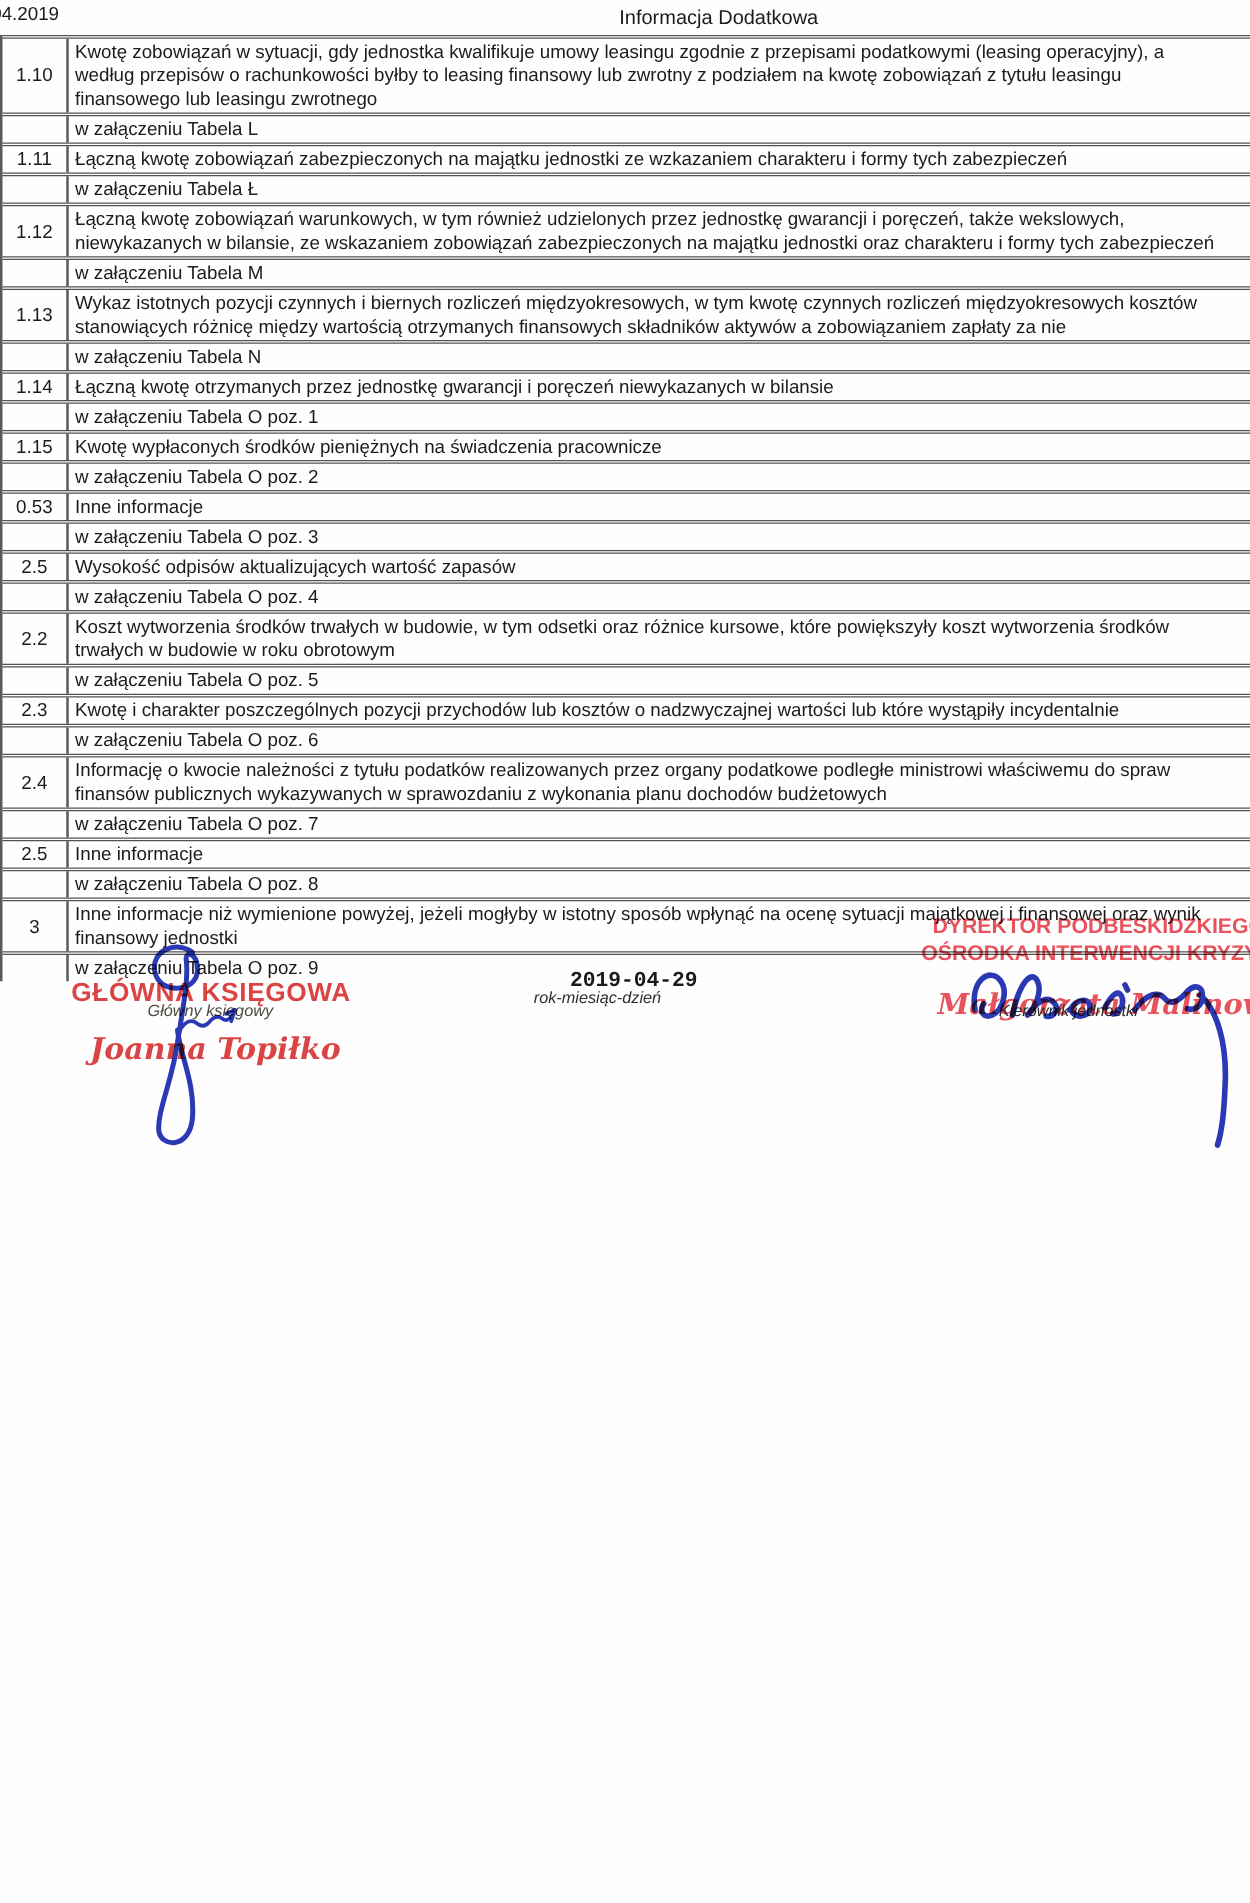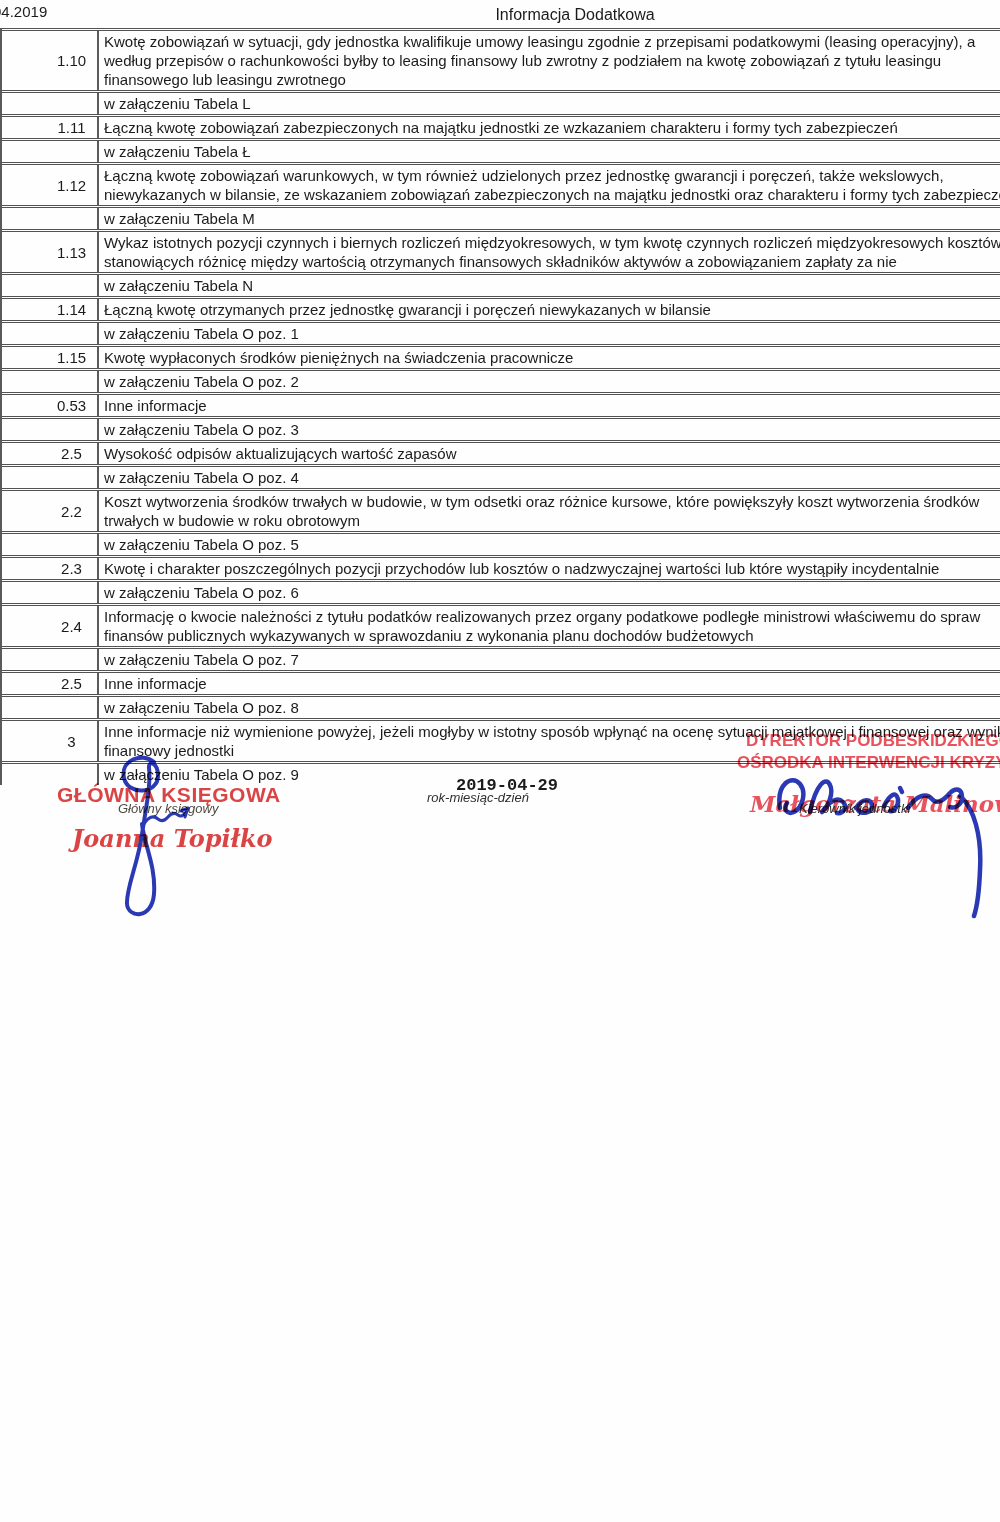--- a/index.html
+++ b/index.html
@@ -30,21 +30,20 @@
     width: 1000px;
     border-left: 2px solid #5a5a5a;
   }
   .trow { display: flex; border-top: 3px double #525252; }
   .cell { box-sizing: border-box; }
   .cell-no {
     flex: 0 0 53px; width: 53px;
     border-right: 2px solid #5a5a5a;
     display: flex; align-items: center; justify-content: center;
     font-size: 15px;
-    margin-left: 44px;
   }
   .cell-desc {
     flex: 1 1 auto;
     padding: 1px 2px 1px 5px;
     font-size: 15px; line-height: 19px;
     white-space: pre;
     overflow: visible;
   }
 
   

